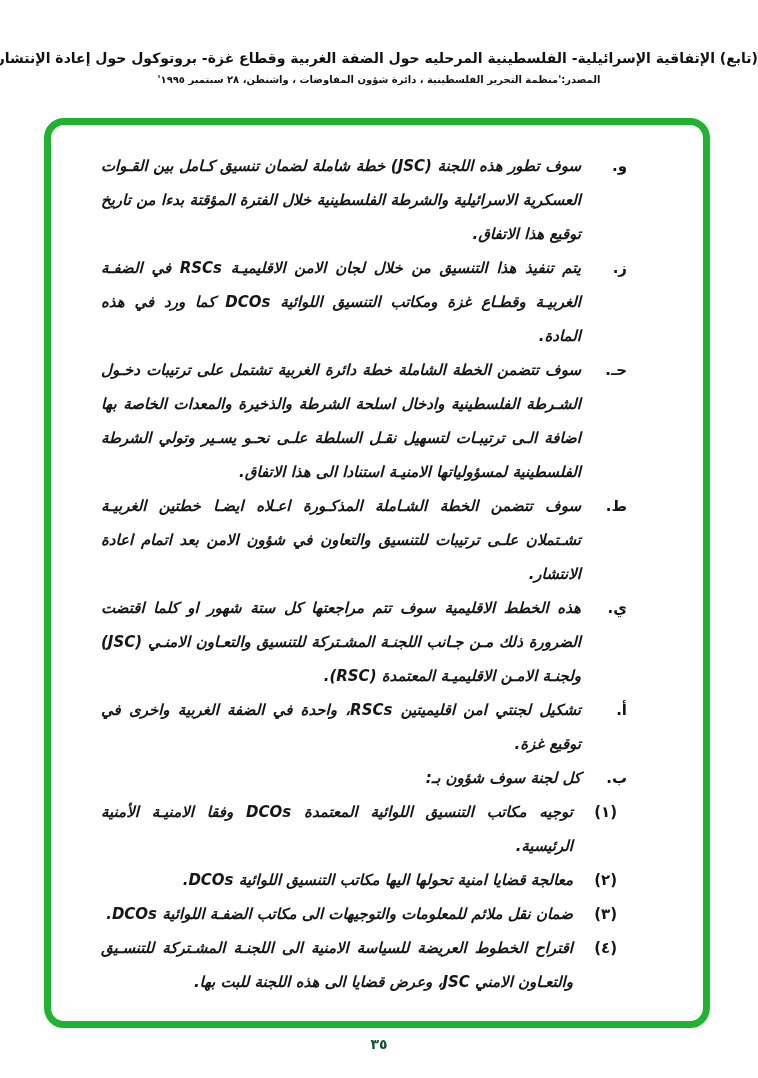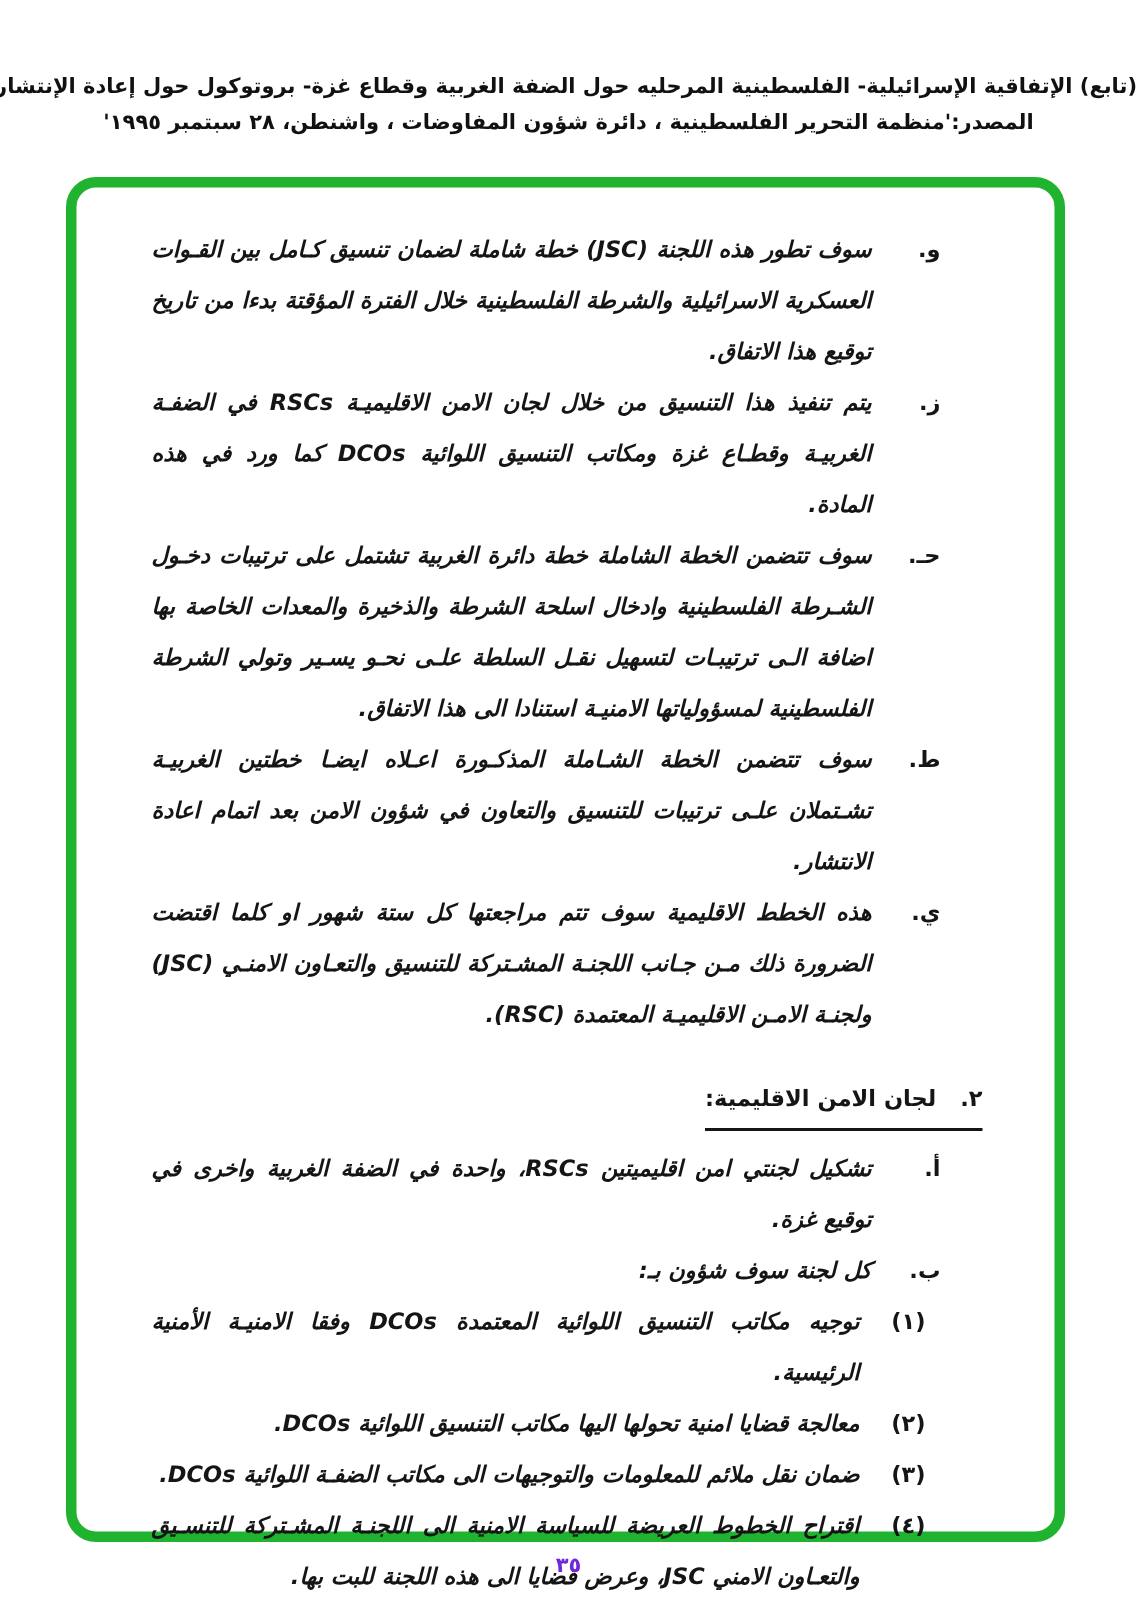--- a/index.html
+++ b/index.html
@@ -6,21 +6,21 @@
     margin: 0; padding: 0;
     width: 758px; height: 1078px;
     background: #ffffff;
     overflow: hidden;
     font-family: "DejaVu Sans", sans-serif;
   }
   .page { position: relative; width: 758px; height: 1078px; direction: rtl; }
 
   .header { position: absolute; top: 50px; left: 0; right: 0; text-align: center; color: #111; }
   .title  { font-size: 14px; font-weight: bold; white-space: nowrap; letter-spacing: 0; }
-  .source { font-size: 14px; font-weight: bold; margin-top: 8px; }
+  .source { font-size: 10px; font-weight: bold; margin-top: 8px; }
 
   .greenbox {
     position: absolute;
     left: 44px; top: 118px;
     width: 652px; height: 896px;
     border: 7px solid #1fb32f;
     border-radius: 20px;
     background: #ffffff;
   }
   .content {
@@ -43,21 +43,21 @@
   }
   .hgap { display: inline-block; width: 16px; }
 
   .numbered { padding-right: 10px; }
   .numbered .marker { flex: 0 0 44px; }
 
   .pagenum {
     position: absolute;
     top: 1036px; left: 0; right: 0;
     text-align: center;
-    font-size: 14px; font-weight: bold; color: #6d28d9;
+    font-size: 14px; font-weight: bold; color: #14532d;
   }
 </style>
 </head>
 <body>
 
 <div class="page">
 
   <div class="header">
     <div class="title">(تابع) الإتفاقية الإسرائيلية- الفلسطينية المرحليه حول الضفة الغربية وقطاع غزة- بروتوكول حول إعادة الإنتشار والترتيبات الامنية</div>
     <div class="source">المصدر:'منظمة التحرير الفلسطينية ، دائرة شؤون المفاوضات ، واشنطن، ٢٨ سبتمبر ١٩٩٥'</div>
@@ -87,23 +87,20 @@
             <span class="marker">ط.</span>
             <span class="ctext">سوف تتضمن الخطة الشـاملة المذكـورة اعـلاه ايضـا خطتين الغربيـة تشـتملان علـى ترتيبات للتنسيق والتعاون في شؤون الامن بعد اتمام اعادة الانتشار.</span>
           </div>
 
           <div class="clause">
             <span class="marker">ي.</span>
             <span class="ctext">هذه الخطط الاقليمية سوف تتم مراجعتها كل ستة شهور او كلما اقتضت الضرورة ذلك مـن جـانب اللجنـة المشـتركة للتنسيق والتعـاون الامنـي (JSC) ولجنـة الامـن الاقليميـة المعتمدة (RSC).</span>
           </div>
         </div>
 
-      <div class="heading-wrap">
-        <span class="heading"><span>٢.</span><span class="hgap"></span><span>لجان الامن الاقليمية:</span></span>
-      </div>
 
       <div>
 
           <div class="clause">
             <span class="marker">أ.</span>
             <span class="ctext">تشكيل لجنتي امن اقليميتين RSCs، واحدة في الضفة الغربية واخرى في توقيع غزة.</span>
           </div>
 
           <div class="clause">
             <span class="marker">ب.</span>

